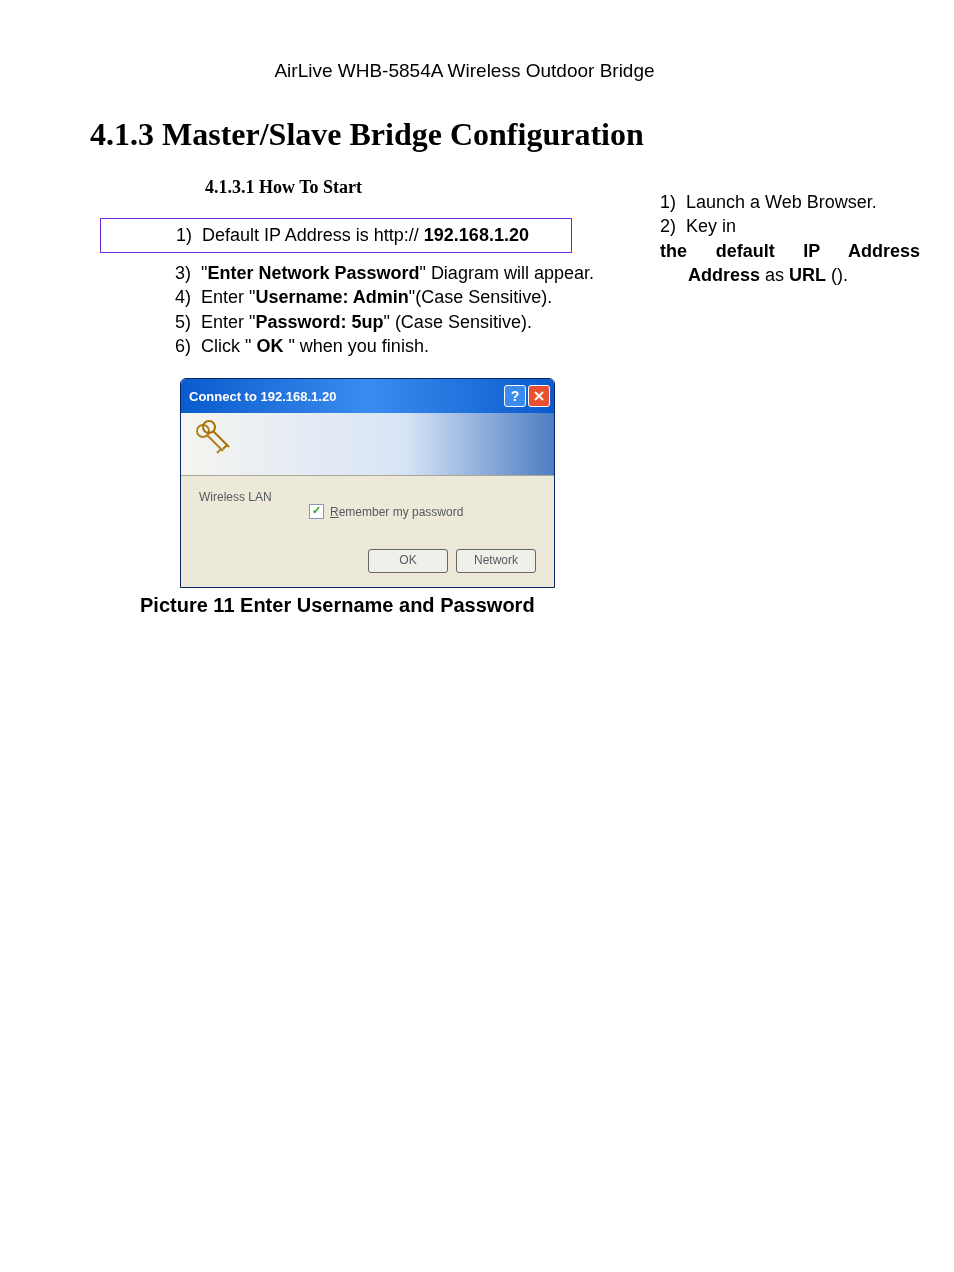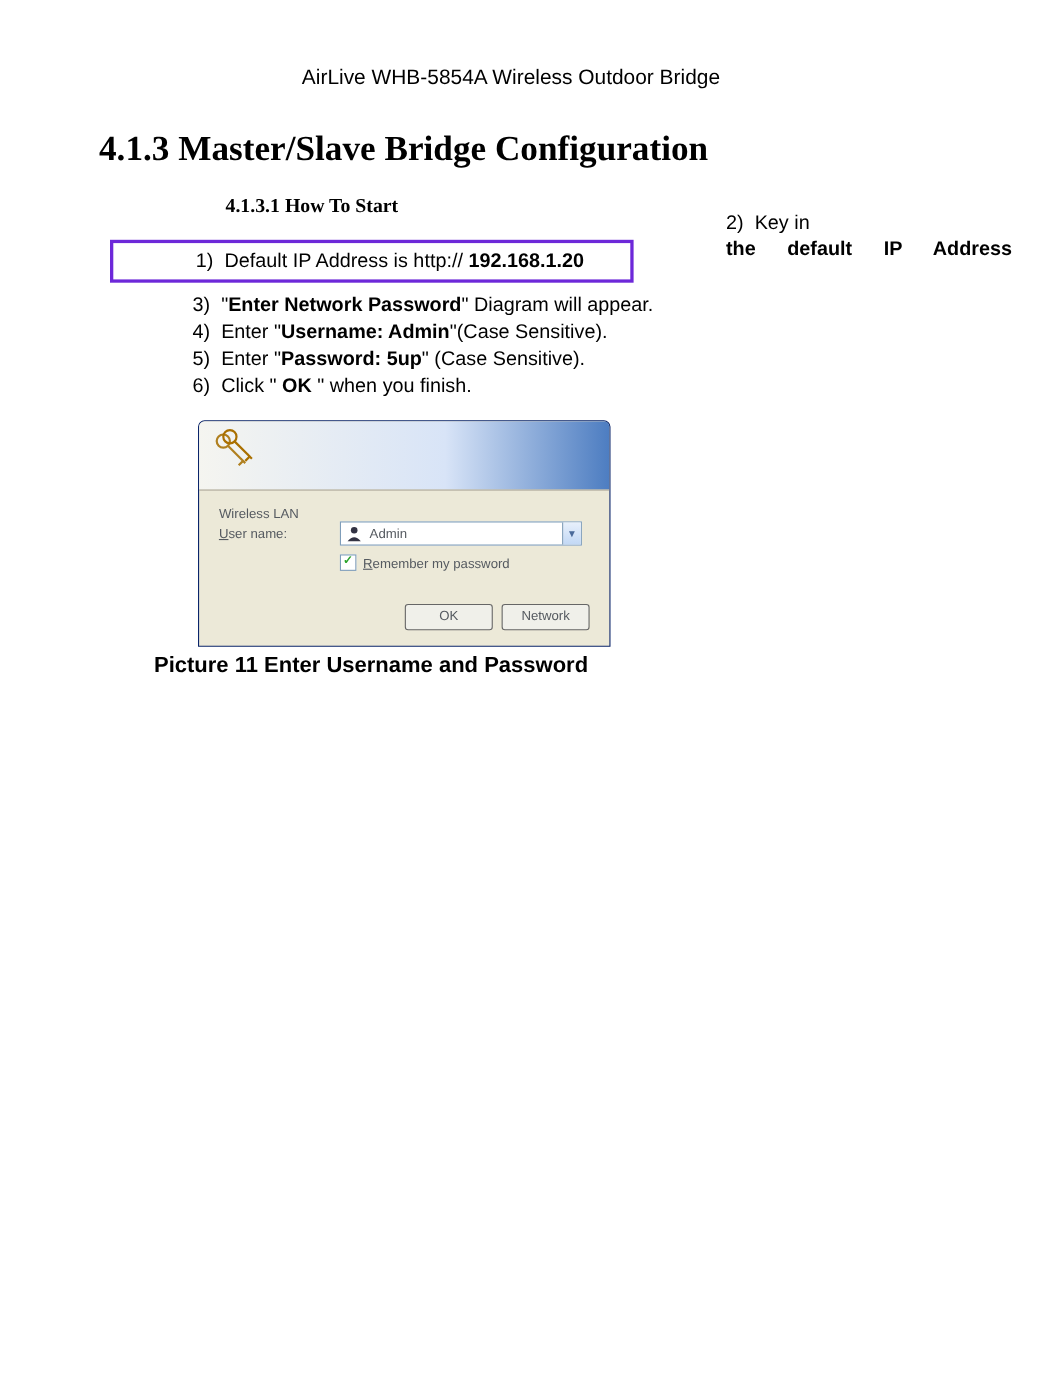--- a/index.html
+++ b/index.html
@@ -49,21 +49,21 @@
   }
   .right-col .item2 {
     text-align-last: justify;
     display: inline-block;
     width: 100%;
   }
   .right-col .item2b {
     margin-left: 28px;
   }
   .boxed {
-    border: 3px solid #6d28d9;
+    border: 1px solid #6d28d9;
     padding: 6px 10px;
     margin-left: 10px;
     display: block;
     font-size: 18px;
     width: 450px;
     margin-top: 8px;
   }
   .indent-list {
     font-size: 18px;
     margin-top: 8px;
@@ -207,22 +207,26 @@
 <div class="page">
 
   <div class="header-line">AirLive WHB-5854A Wireless Outdoor Bridge</div>
 
   <div class="section-heading">4.1.3 Master/Slave Bridge Configuration</div>
 
   <div class="subsection">4.1.3.1 How To Start</div>
 
   <div class="right-col">
     <div>
+      <span>1)</span>&nbsp;&nbsp;<span>Launch a Web Browser.</span>
+    </div>
+    <div>
       <span class="item2"><span>2)</span>&nbsp;&nbsp;<span>Key in </span><b><span style="white-space:nowrap">the default IP Address</span></b></span>
       <span class="item2b"></span>
+      <div style="margin-left:28px;"><b>Address</b><span> as </span><b>URL</b><span> ().</span></div>
     </div>
   </div>
 
   <div class="boxed">
     <span class="n"><span>1)</span>&nbsp;&nbsp;<span>Default IP Address is http:// </span><b>192.168.1.20</b></span>
   </div>
 
   <div class="indent-list">
     <div>
       <span>3)</span>&nbsp;&nbsp;<span>"</span><b>Enter Network Password</b><span>" Diagram will appear.</span>
@@ -232,43 +236,43 @@
     </div>
     <div>
       <span>5)</span>&nbsp;&nbsp;<span>Enter "</span><b>Password: 5up</b><span>" (Case Sensitive).</span>
     </div>
     <div>
       <span>6)</span>&nbsp;&nbsp;<span>Click " </span><b>OK</b><span> " when you finish.</span>
     </div>
   </div>
 
   <div class="dialog">
+    <div class="titlebar">
+      <span>Connect to 192.168.1.20</span>
+      <span class="spacer"></span>
+      <div class="title-btn help-btn">?</div>
+      <div class="title-btn close-btn">
+        <svg width="10" height="10" viewBox="0 0 10 10">
+            <line x1="1" y1="1" x2="9" y2="9" stroke="#fff" stroke-width="2"></line>
+            <line x1="9" y1="1" x2="1" y2="9" stroke="#fff" stroke-width="2"></line>
+          </svg>
+      </div>
+    </div>
     <div class="banner">
       <svg class="key-svg" viewBox="0 0 40 44">
         <g stroke="#b08020" stroke-width="2" fill="#f0d070">
           <circle cx="10" cy="12" r="6" fill="none"></circle>
           <path d="M14 16 L28 30 L24 34 M26 28 L30 32" fill="none"></path>
           <circle cx="16" cy="8" r="6" fill="none" stroke="#aa7000"></circle>
           <path d="M20 12 L34 26 L30 30 M32 24 L36 28" fill="none" stroke="#aa7000"></path>
         </g>
       </svg>
     </div>
     <div class="body">
       <div class="realm">Wireless LAN</div>
-      <div class="row">
-        <div class="lbl"><span class="u">U</span><span>ser name:</span></div>
-        <div class="combo">
-          <svg width="16" height="16" viewBox="0 0 16 16" style="margin-right:6px">
-            <circle cx="8" cy="5" r="3" fill="#334"></circle>
-            <path d="M2 15 Q8 8 14 15 Z" fill="#334"></path>
-          </svg>
-          <span>Admin</span>
-          <div class="caret">▼</div>
-        </div>
-      </div>
       <div class="chkrow">
         <div class="chk">✓</div>
         <span><span class="u">R</span><span>emember my password</span></span>
       </div>
       <div class="btnrow">
         <div class="winbtn">OK</div>
         <div class="winbtn">Network</div>
       </div>
     </div>
   </div>

